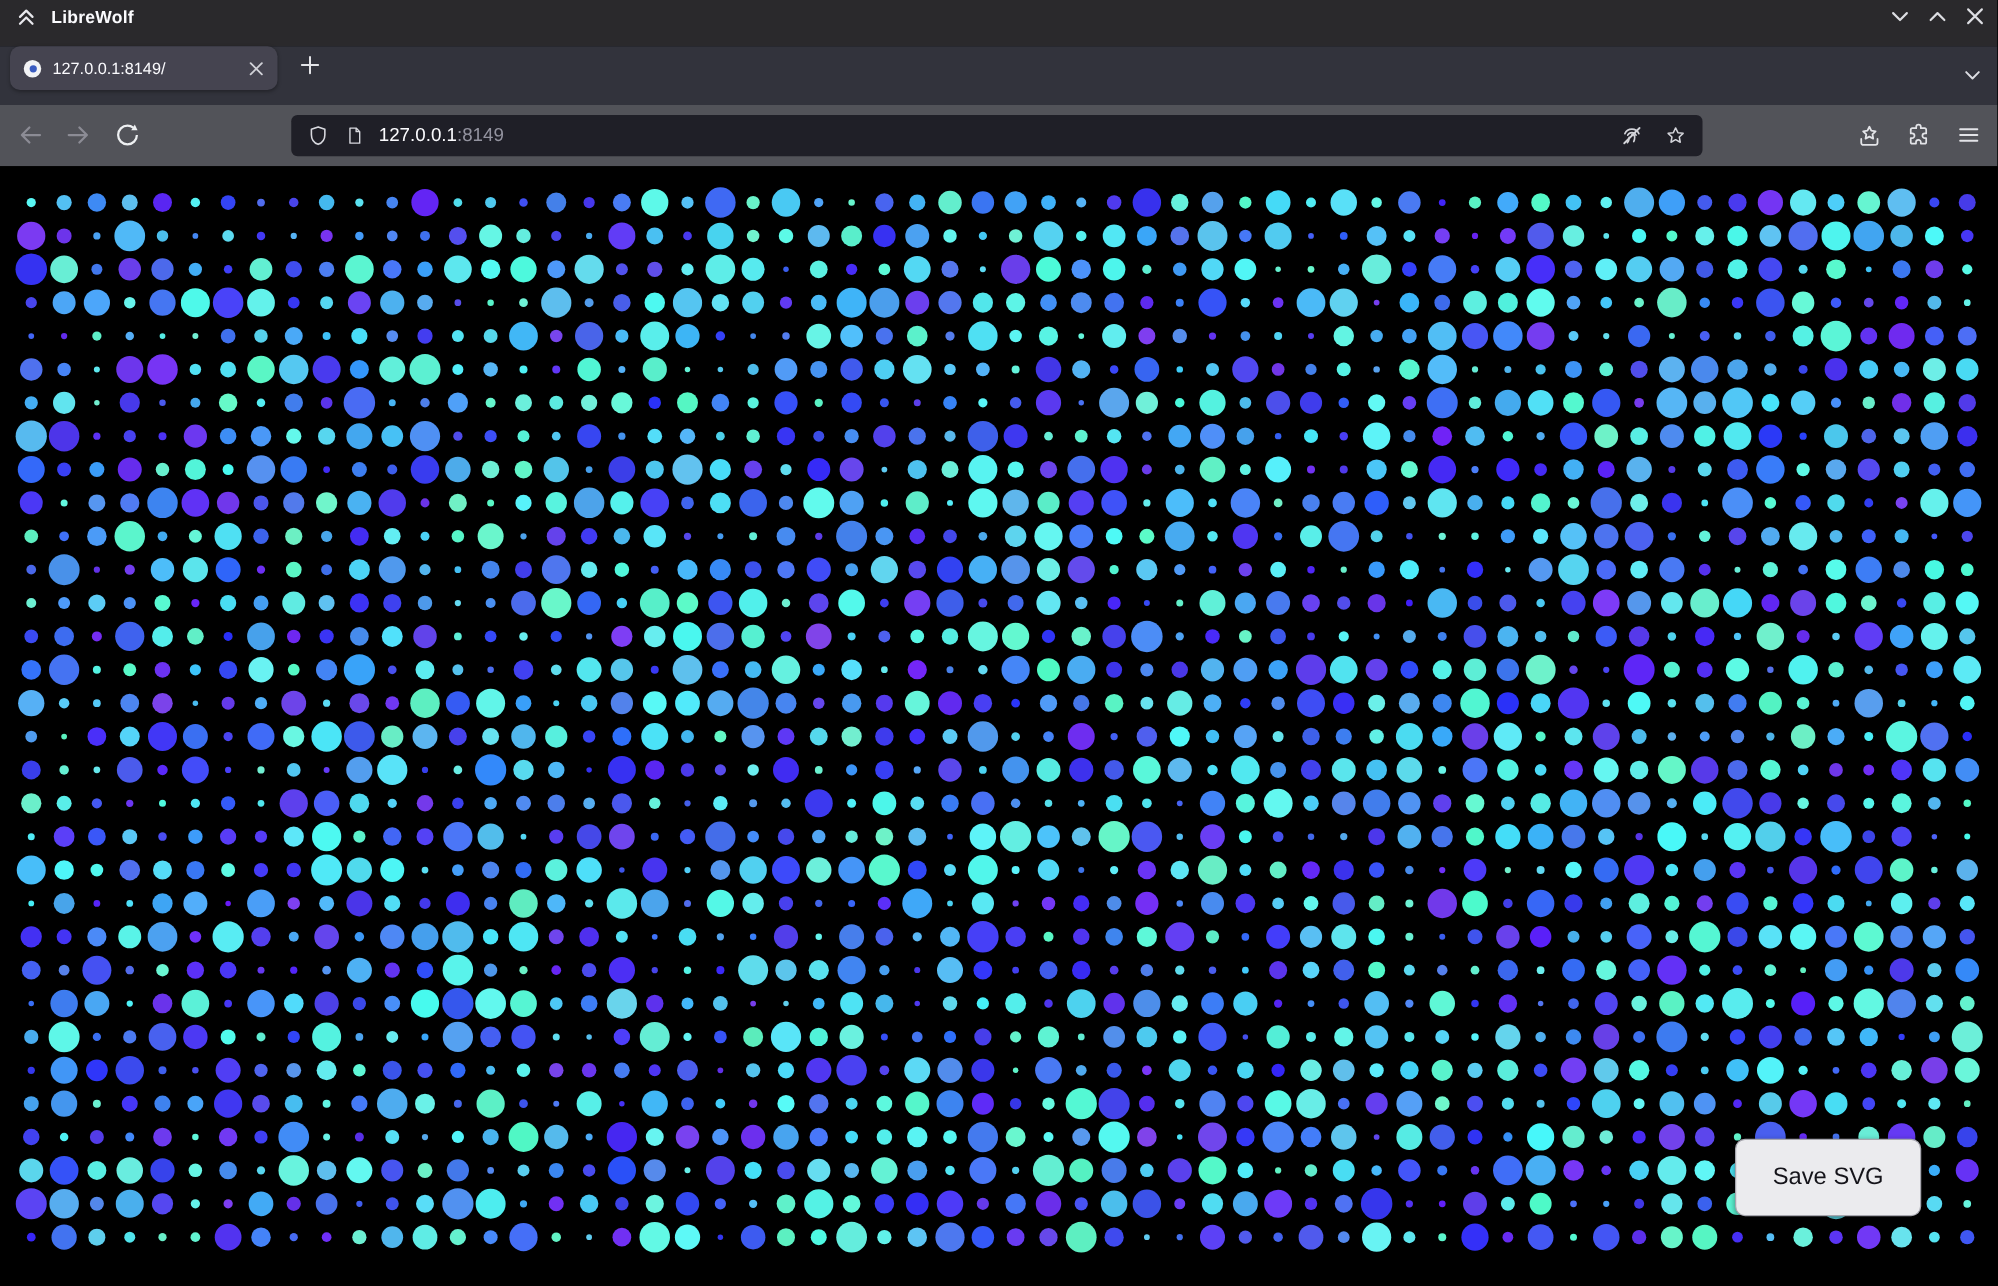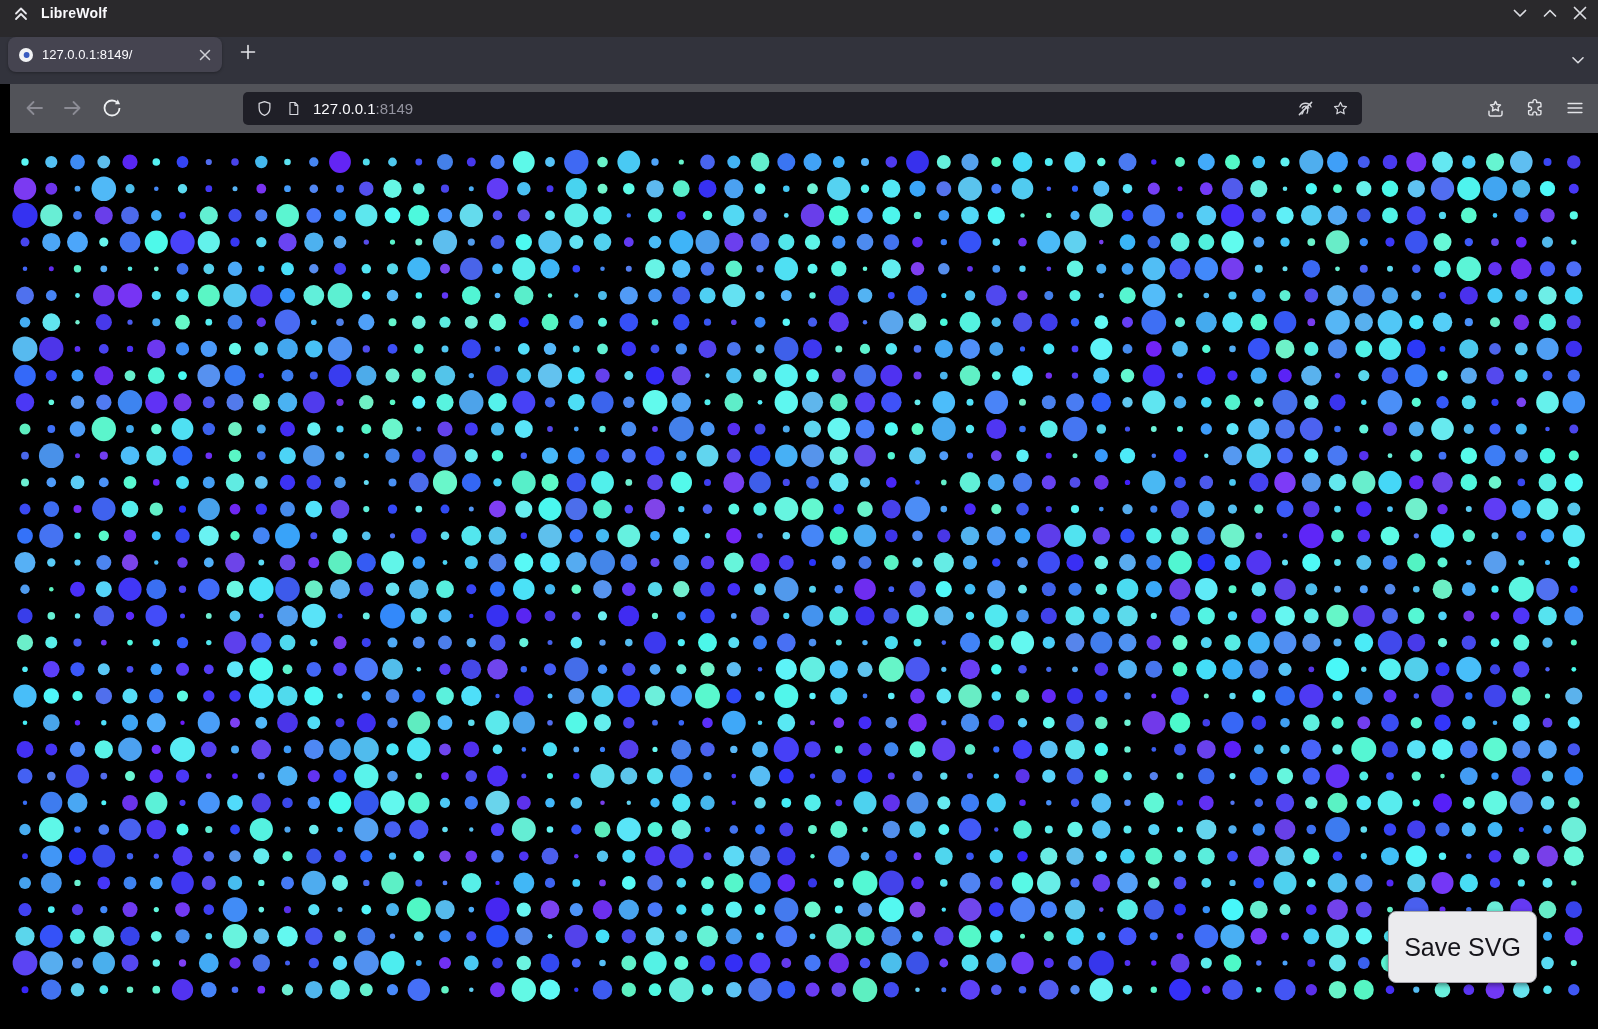--- a/index.html
+++ b/index.html
@@ -24,38 +24,38 @@
          box-shadow:0 1px 3px rgba(0,0,0,.3); }
   .tab-label { color:#fbfbfe; font-size:13px; flex:1; white-space:nowrap; overflow:hidden; }
   .tab-close { width:22px; height:22px; display:flex; align-items:center; justify-content:center;
                background:transparent; border:none; border-radius:4px; }
   .newtab-btn { width:30px; height:30px; margin-left:11px; display:flex; align-items:center;
                 justify-content:center; background:transparent; border:none; border-radius:6px; }
   .tablist-btn { position:absolute; right:5px; top:8px; width:30px; height:30px; display:flex;
                  align-items:center; justify-content:center; background:transparent; border:none; }
 
   
-  .navbar { height:49px; background:var(--navbar-bg,#525359); position:relative; flex:0 0 auto;margin-left:10px; }
+  .navbar { height:49px; background:var(--navbar-bg,#525359); position:relative; flex:0 0 auto; }
   .nav-left { position:absolute; left:7px; top:7px; display:flex; gap:5px; }
   .nav-btn { width:34px; height:34px; display:flex; align-items:center; justify-content:center;
              background:transparent; border:none; border-radius:5px; }
   .urlbar { position:absolute; left:233px; right:236px; top:8px; height:33px;
             background:var(--urlbar-bg,#1f1f27); border-radius:5px; display:flex;
             align-items:center; padding:0 12px; gap:11px; }
   .url-text { font-size:15px; color:var(--url-host-text,#fbfbfe); white-space:nowrap; }
   .url-port { color:var(--url-port-text,#93939f); }
   .urlbar-right { margin-left:auto; display:flex; align-items:center; gap:15px; }
   .nav-right { position:absolute; right:6px; top:7px; display:flex; gap:6px; }
 
   
   .content { position:relative; height:896px; background:var(--content-bg,#000); overflow:hidden; flex:1; }
   .dotsvg { position:absolute; left:0; top:0; }
-  .save-btn { position:absolute; left:1388px; top:778px; width:149px; height:72px;
+  .save-btn { position:absolute; left:1388px; top:778px; width:149px; height:62px;
               background:var(--save-button-bg,#ebebee); color:var(--save-button-text,#15141a);
-              border:1px solid #a6a6ae; border-radius:8px; font-size:25px;
+              border:1px solid #a6a6ae; border-radius:8px; font-size:19px;
               font-family:"Liberation Sans", sans-serif; box-shadow:0 2px 5px rgba(0,0,0,.45); }
 
   .icon { display:block; }
 </style>
 </head>
 <body>
 
 <div class="window">
 
   <div class="titlebar">

